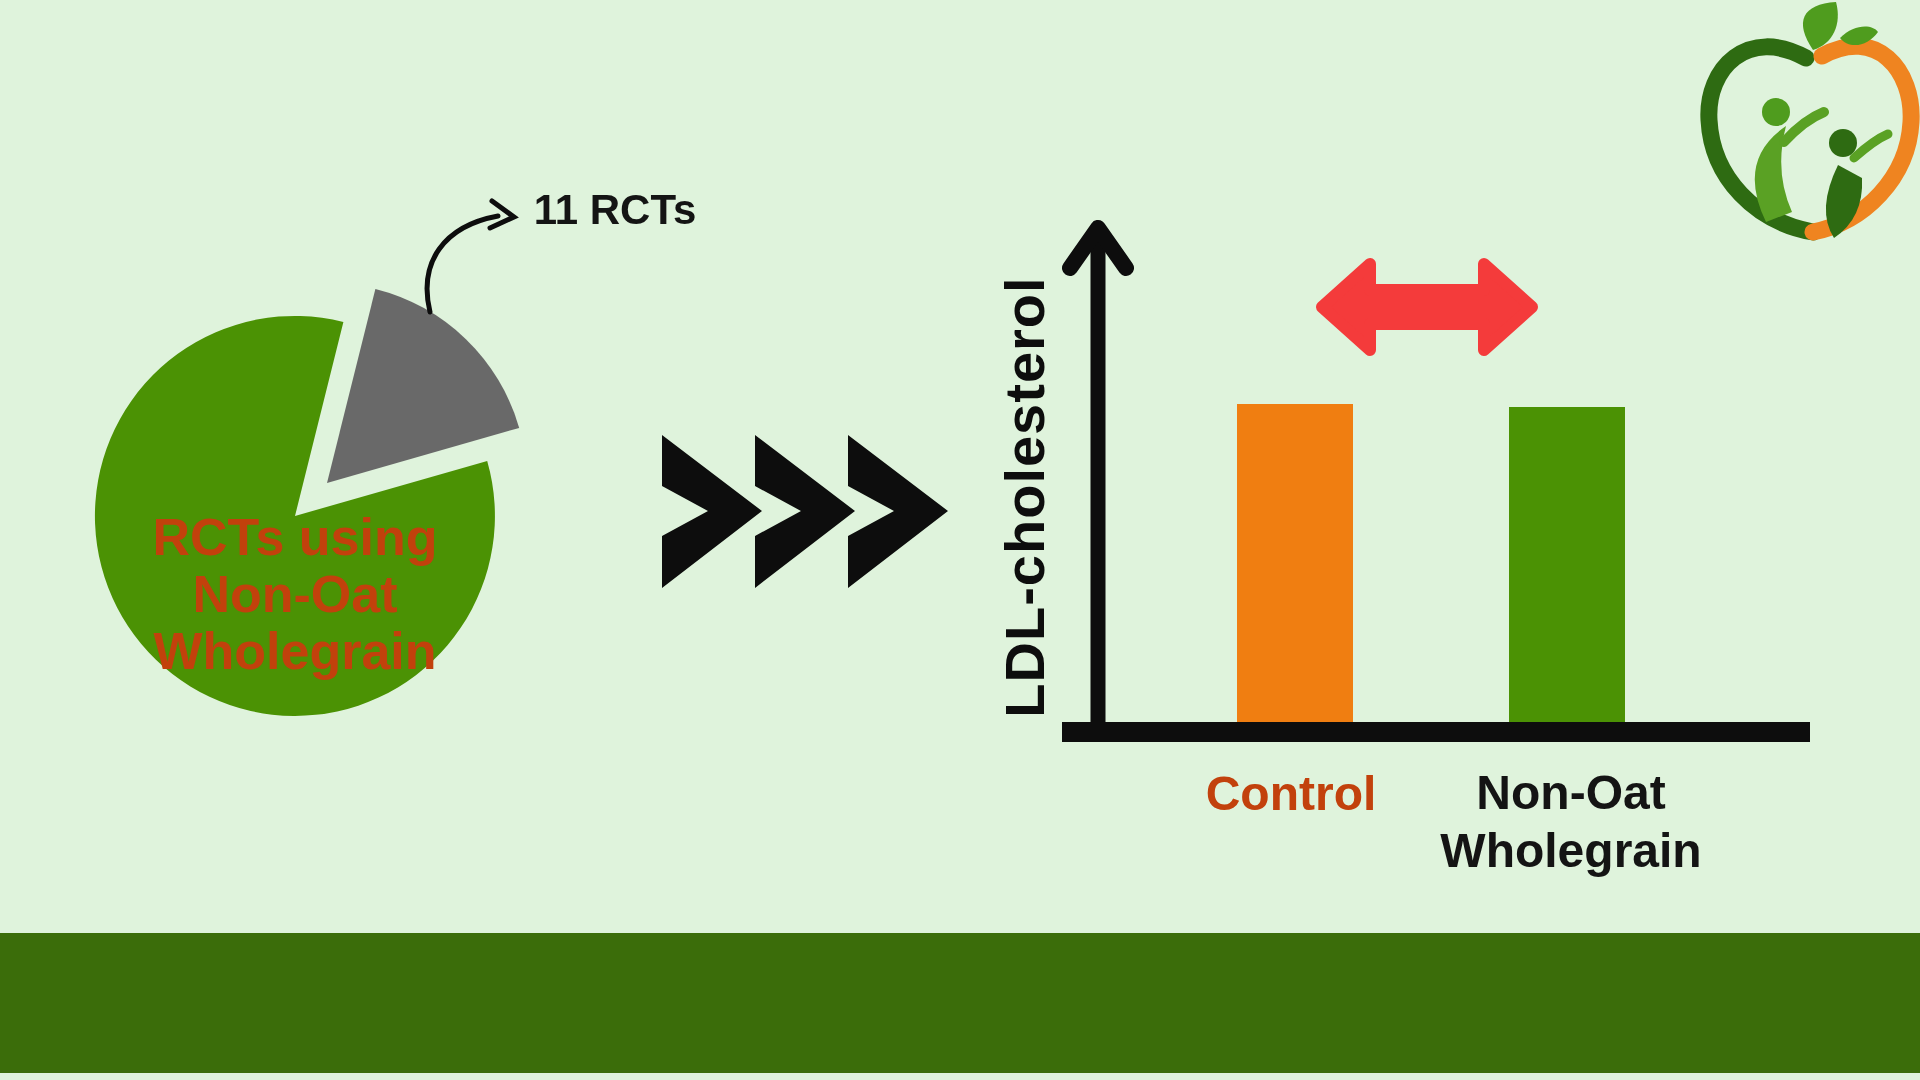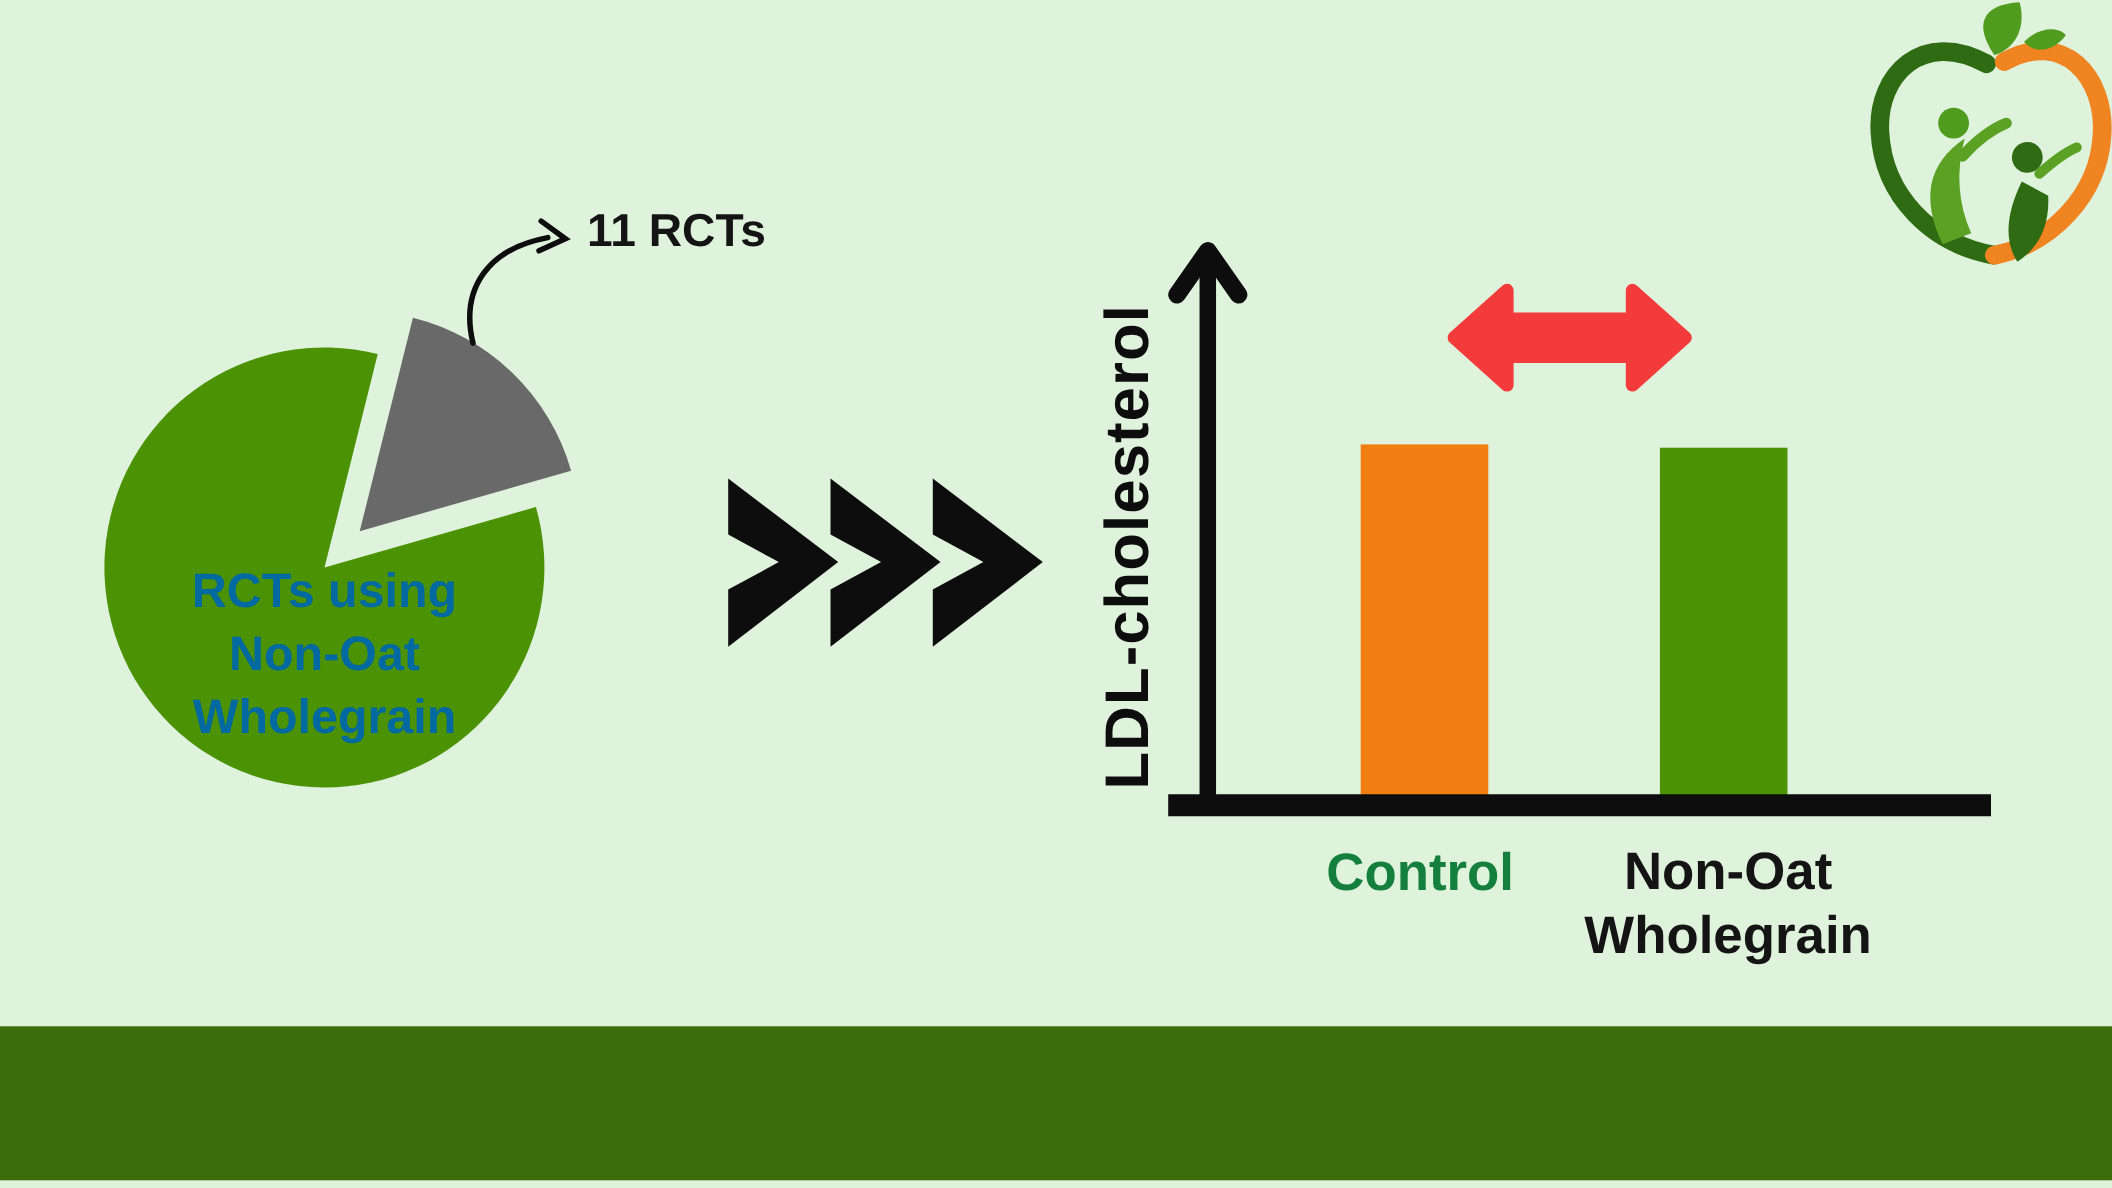--- a/index.html
+++ b/index.html
@@ -12,31 +12,31 @@
   }
   .stage svg.gfx{position:absolute;left:0;top:0;}
   .abs{position:absolute;}
   .txt-center{text-align:center;}
   .oats-note{
     left:450px;top:181px;width:330px;
     font-size:42px;font-weight:700;line-height:57px;color:#141414;
   }
   .pie-label{
     left:93px;top:509px;width:404px;
-    font-size:44px;font-weight:700;line-height:57px;color:#0369a1;
+    font-size:52px;font-weight:700;line-height:57px;color:#c2410c;
   }
   .ldl-label{
     left:755px;top:468px;width:540px;height:58px;
     transform:rotate(-90deg);transform-origin:center;
     font-size:56px;font-weight:700;letter-spacing:1px;color:#0d0d0d;
     text-align:center;line-height:58px;
   }
   .control-label{
     left:1141px;top:766px;width:300px;
-    font-size:48px;font-weight:700;line-height:55px;color:#15803d;
+    font-size:48px;font-weight:700;line-height:55px;color:#c2410c;
   }
   .nonoat-label{
     left:1418px;top:764px;width:306px;
     font-size:48px;font-weight:700;line-height:58px;color:#141414;
   }
   .citation-bar{
     left:0;top:933px;width:1920px;height:140px;
     background:#3b6d0a;
   }
 </style>

